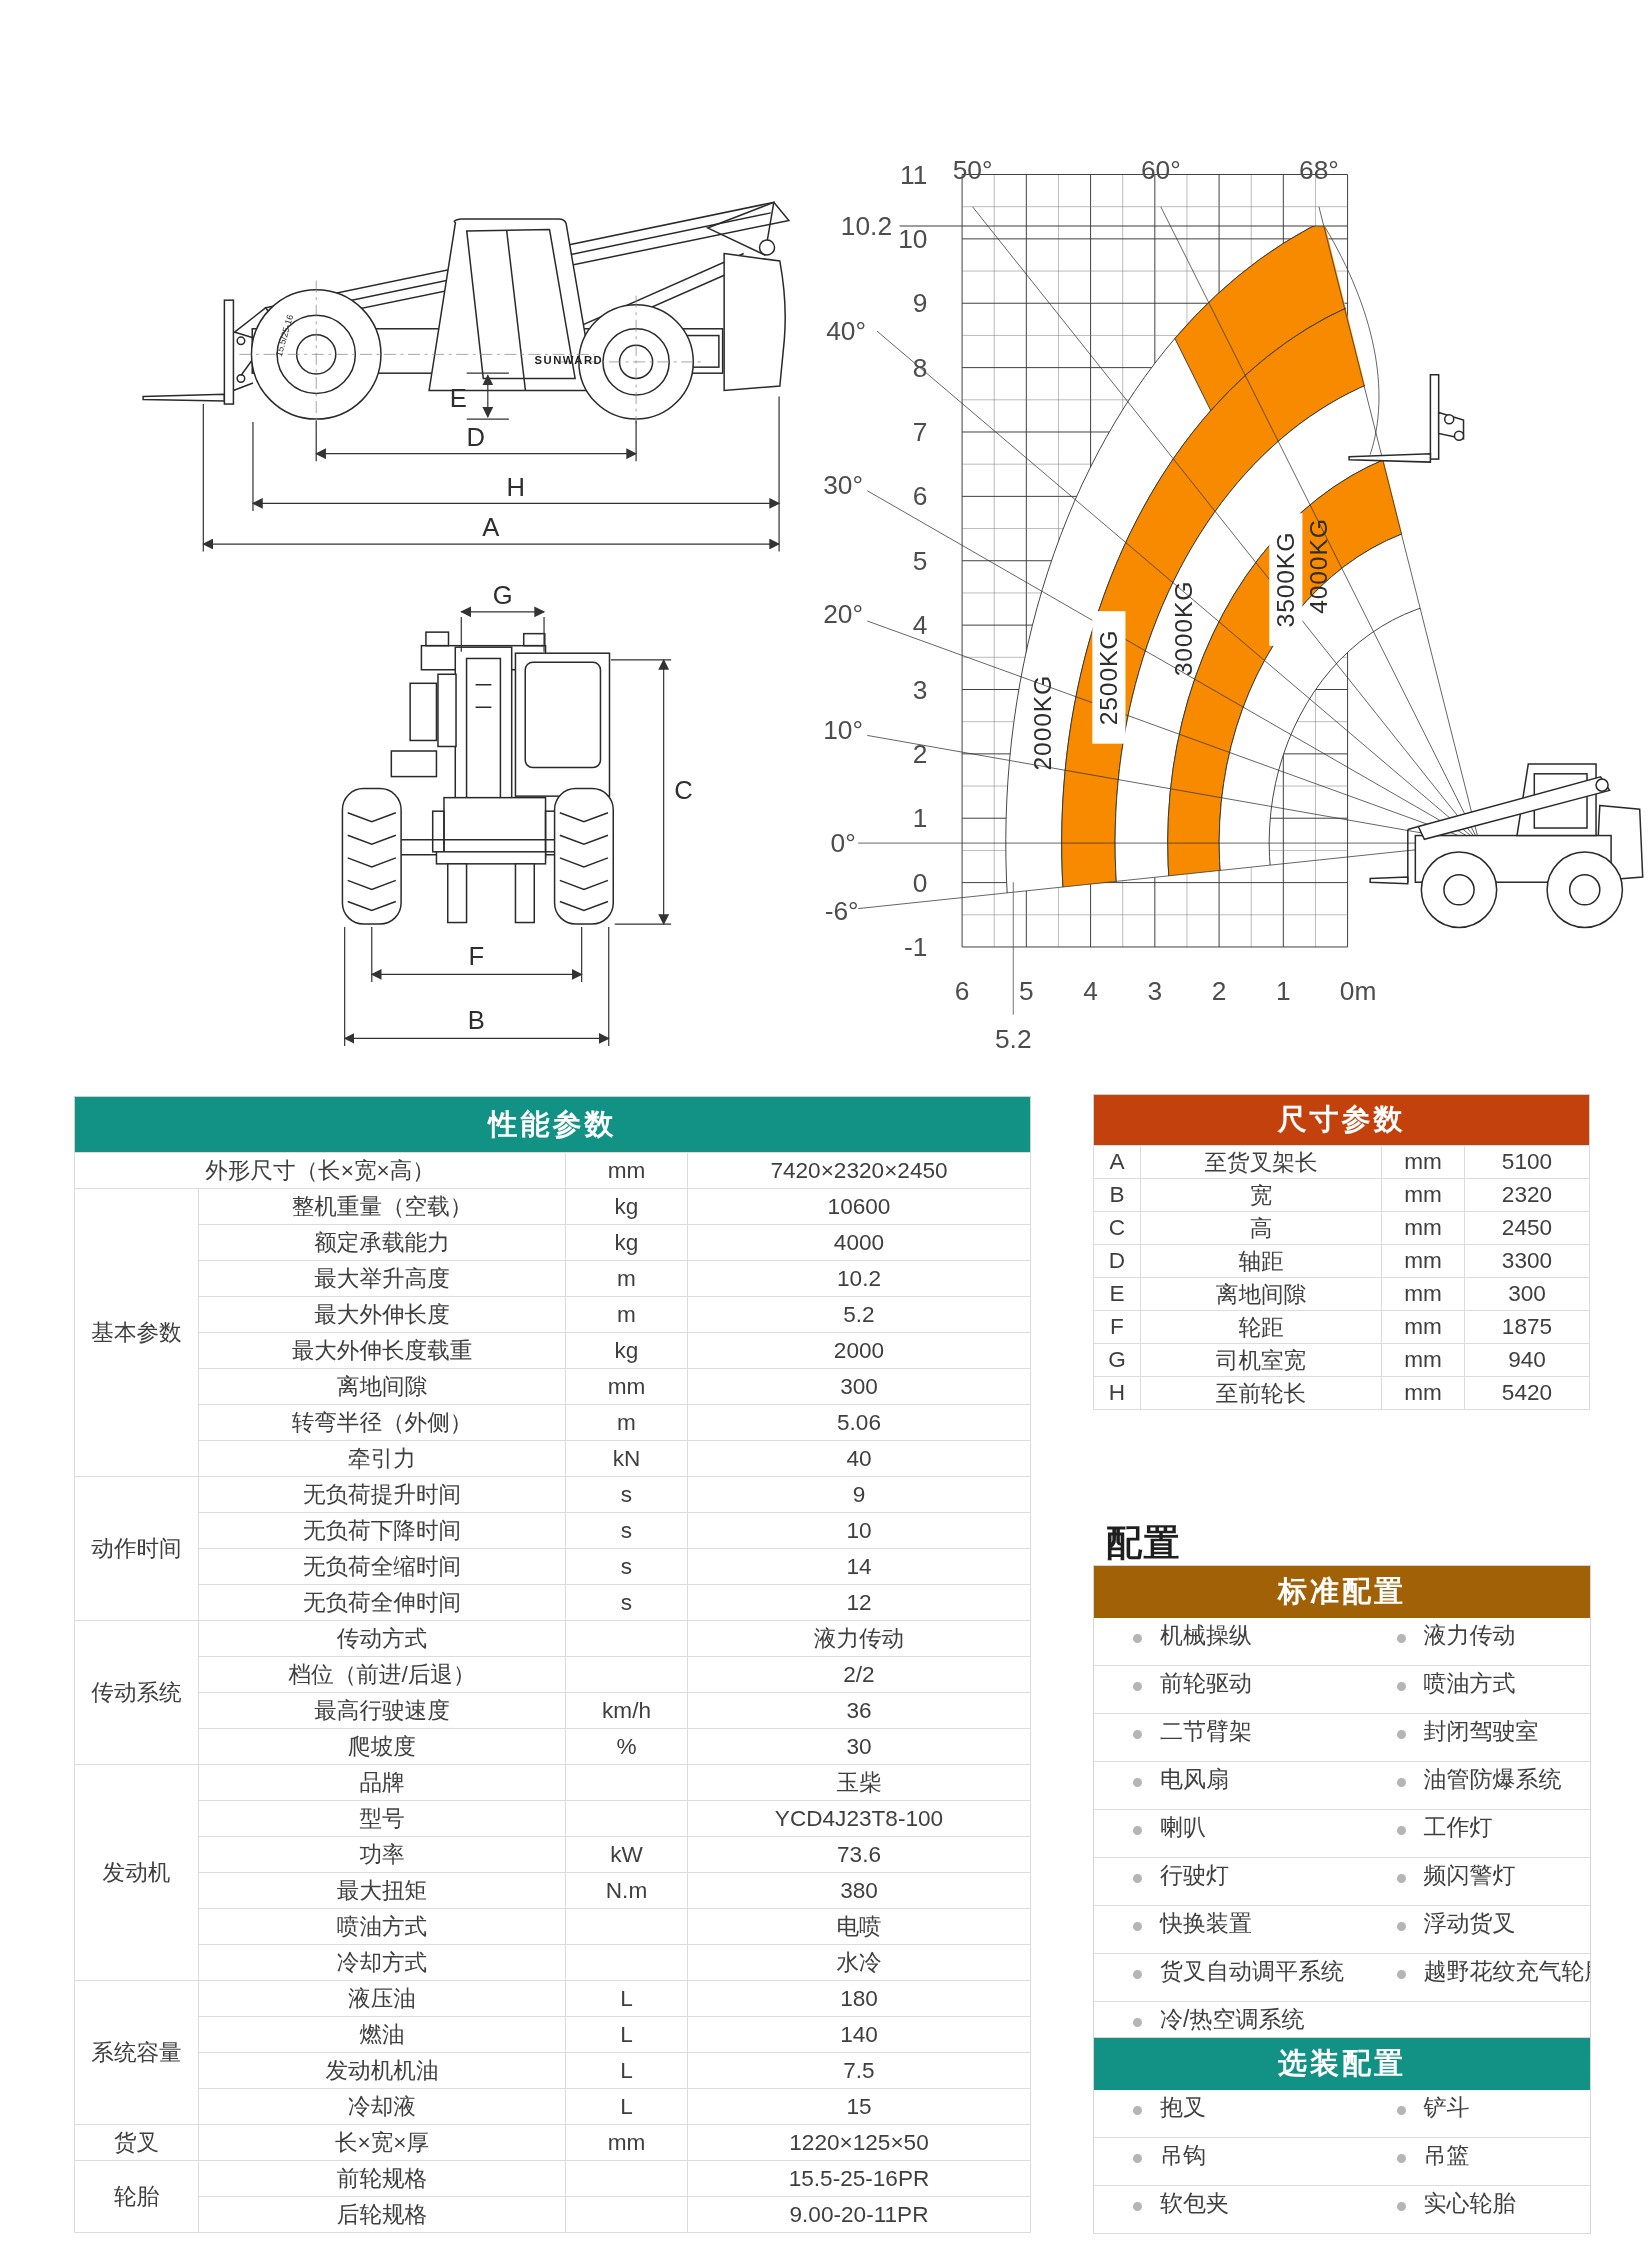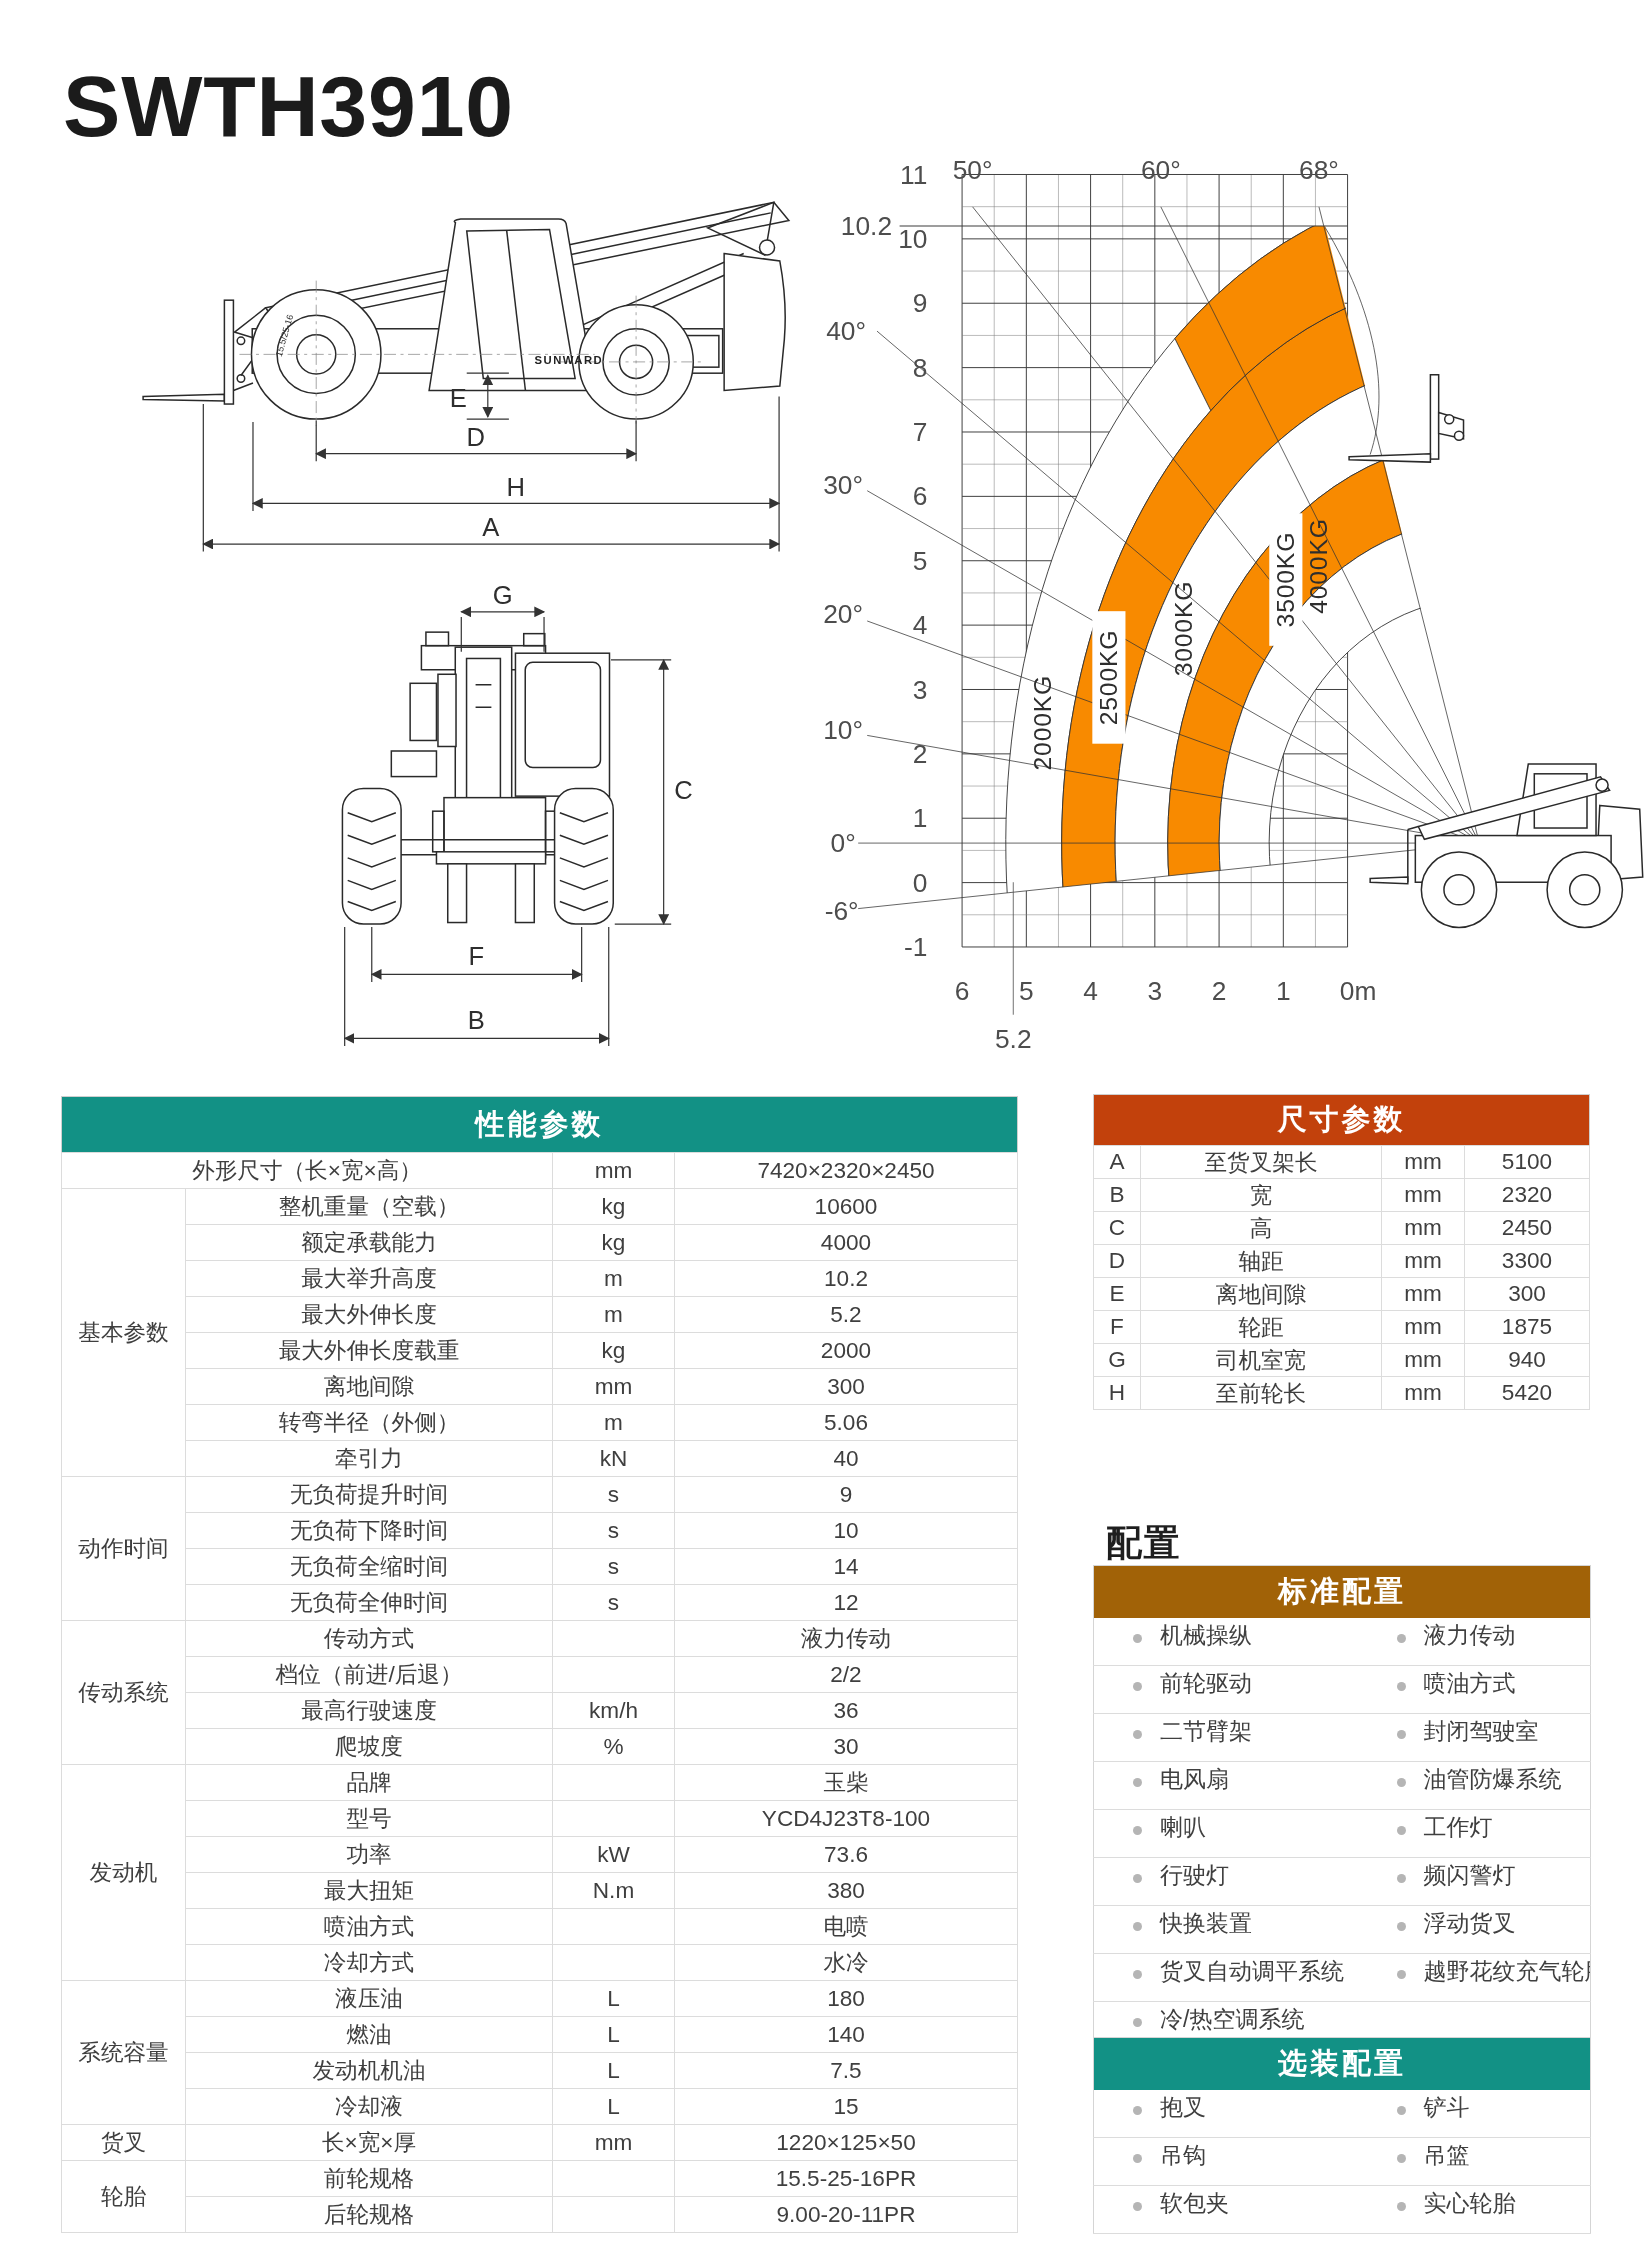--- a/index.html
+++ b/index.html
@@ -24,21 +24,21 @@
 
   .gmn{stroke:#7d7d7d;stroke-width:0.7}
   .gmj{stroke:#3c3c3c;stroke-width:1.3}
   .cl{font-size:35px;fill:#4d4d4d}
   .zl{font-size:33px;fill:#2e2e2e;letter-spacing:1px}
   .ray{stroke:#333;stroke-width:1}
   .bnd{stroke:#333;stroke-width:1.2}
 
   table{position:absolute;border-collapse:collapse;table-layout:fixed;background:#fff}
   th.hdr{color:#fff;font-size:29px;font-weight:700;letter-spacing:3px;text-align:center}
-  #perf-table{left:61px;top:1096px;width:956px;border:0.8px solid #cfcfcf}
+  #perf-table{left:74px;top:1096px;width:956px;border:0.8px solid #cfcfcf}
   #perf-table th.hdr{height:53px}
   #perf-table td{border:0.8px solid #dcdcdc;height:35px;font-size:22.6px;text-align:center;
       padding:0;overflow:hidden;white-space:nowrap}
   tr.gs td{border-top:1.5px solid #9f9f9f}
 
   #dim-table{left:1093px;top:1094px;width:496px;border:0.8px solid #cfcfcf}
   #dim-table th.hdr{height:48px}
   #dim-table td{border:0.8px solid #dcdcdc;height:32px;font-size:22.6px;text-align:center;
       padding:0;white-space:nowrap}
 
@@ -52,21 +52,20 @@
   .cfg-table td{border-bottom:0.8px solid #dcdcdc;height:35px;font-size:23px;text-align:left;
       padding:0 0 12px 39px;color:#3f3f3f;white-space:nowrap;overflow:hidden}
   .blt{display:inline-block;width:9px;height:9px;border-radius:50%;background:#b5b5b5;
       margin-right:18px}
 </style>
 </head>
 <body>
 
 <div id="page">
 
-  <h1 id="title">SWTH3910</h1>
 
   <svg id="side-view" width="715" height="422" viewBox="0 0 950 560">
     <defs>
       <marker id="arS" viewBox="0 0 10 10" refX="9" refY="5" markerWidth="9" markerHeight="9" orient="auto-start-reverse">
           <path d="M0,0 L10,5 L0,10 Z" fill="#333"></path>
         </marker>
     </defs>
     <g>
 
       <path class="draw" d="M878,28 L898,52 L218,192 L203,168 Z"></path>

